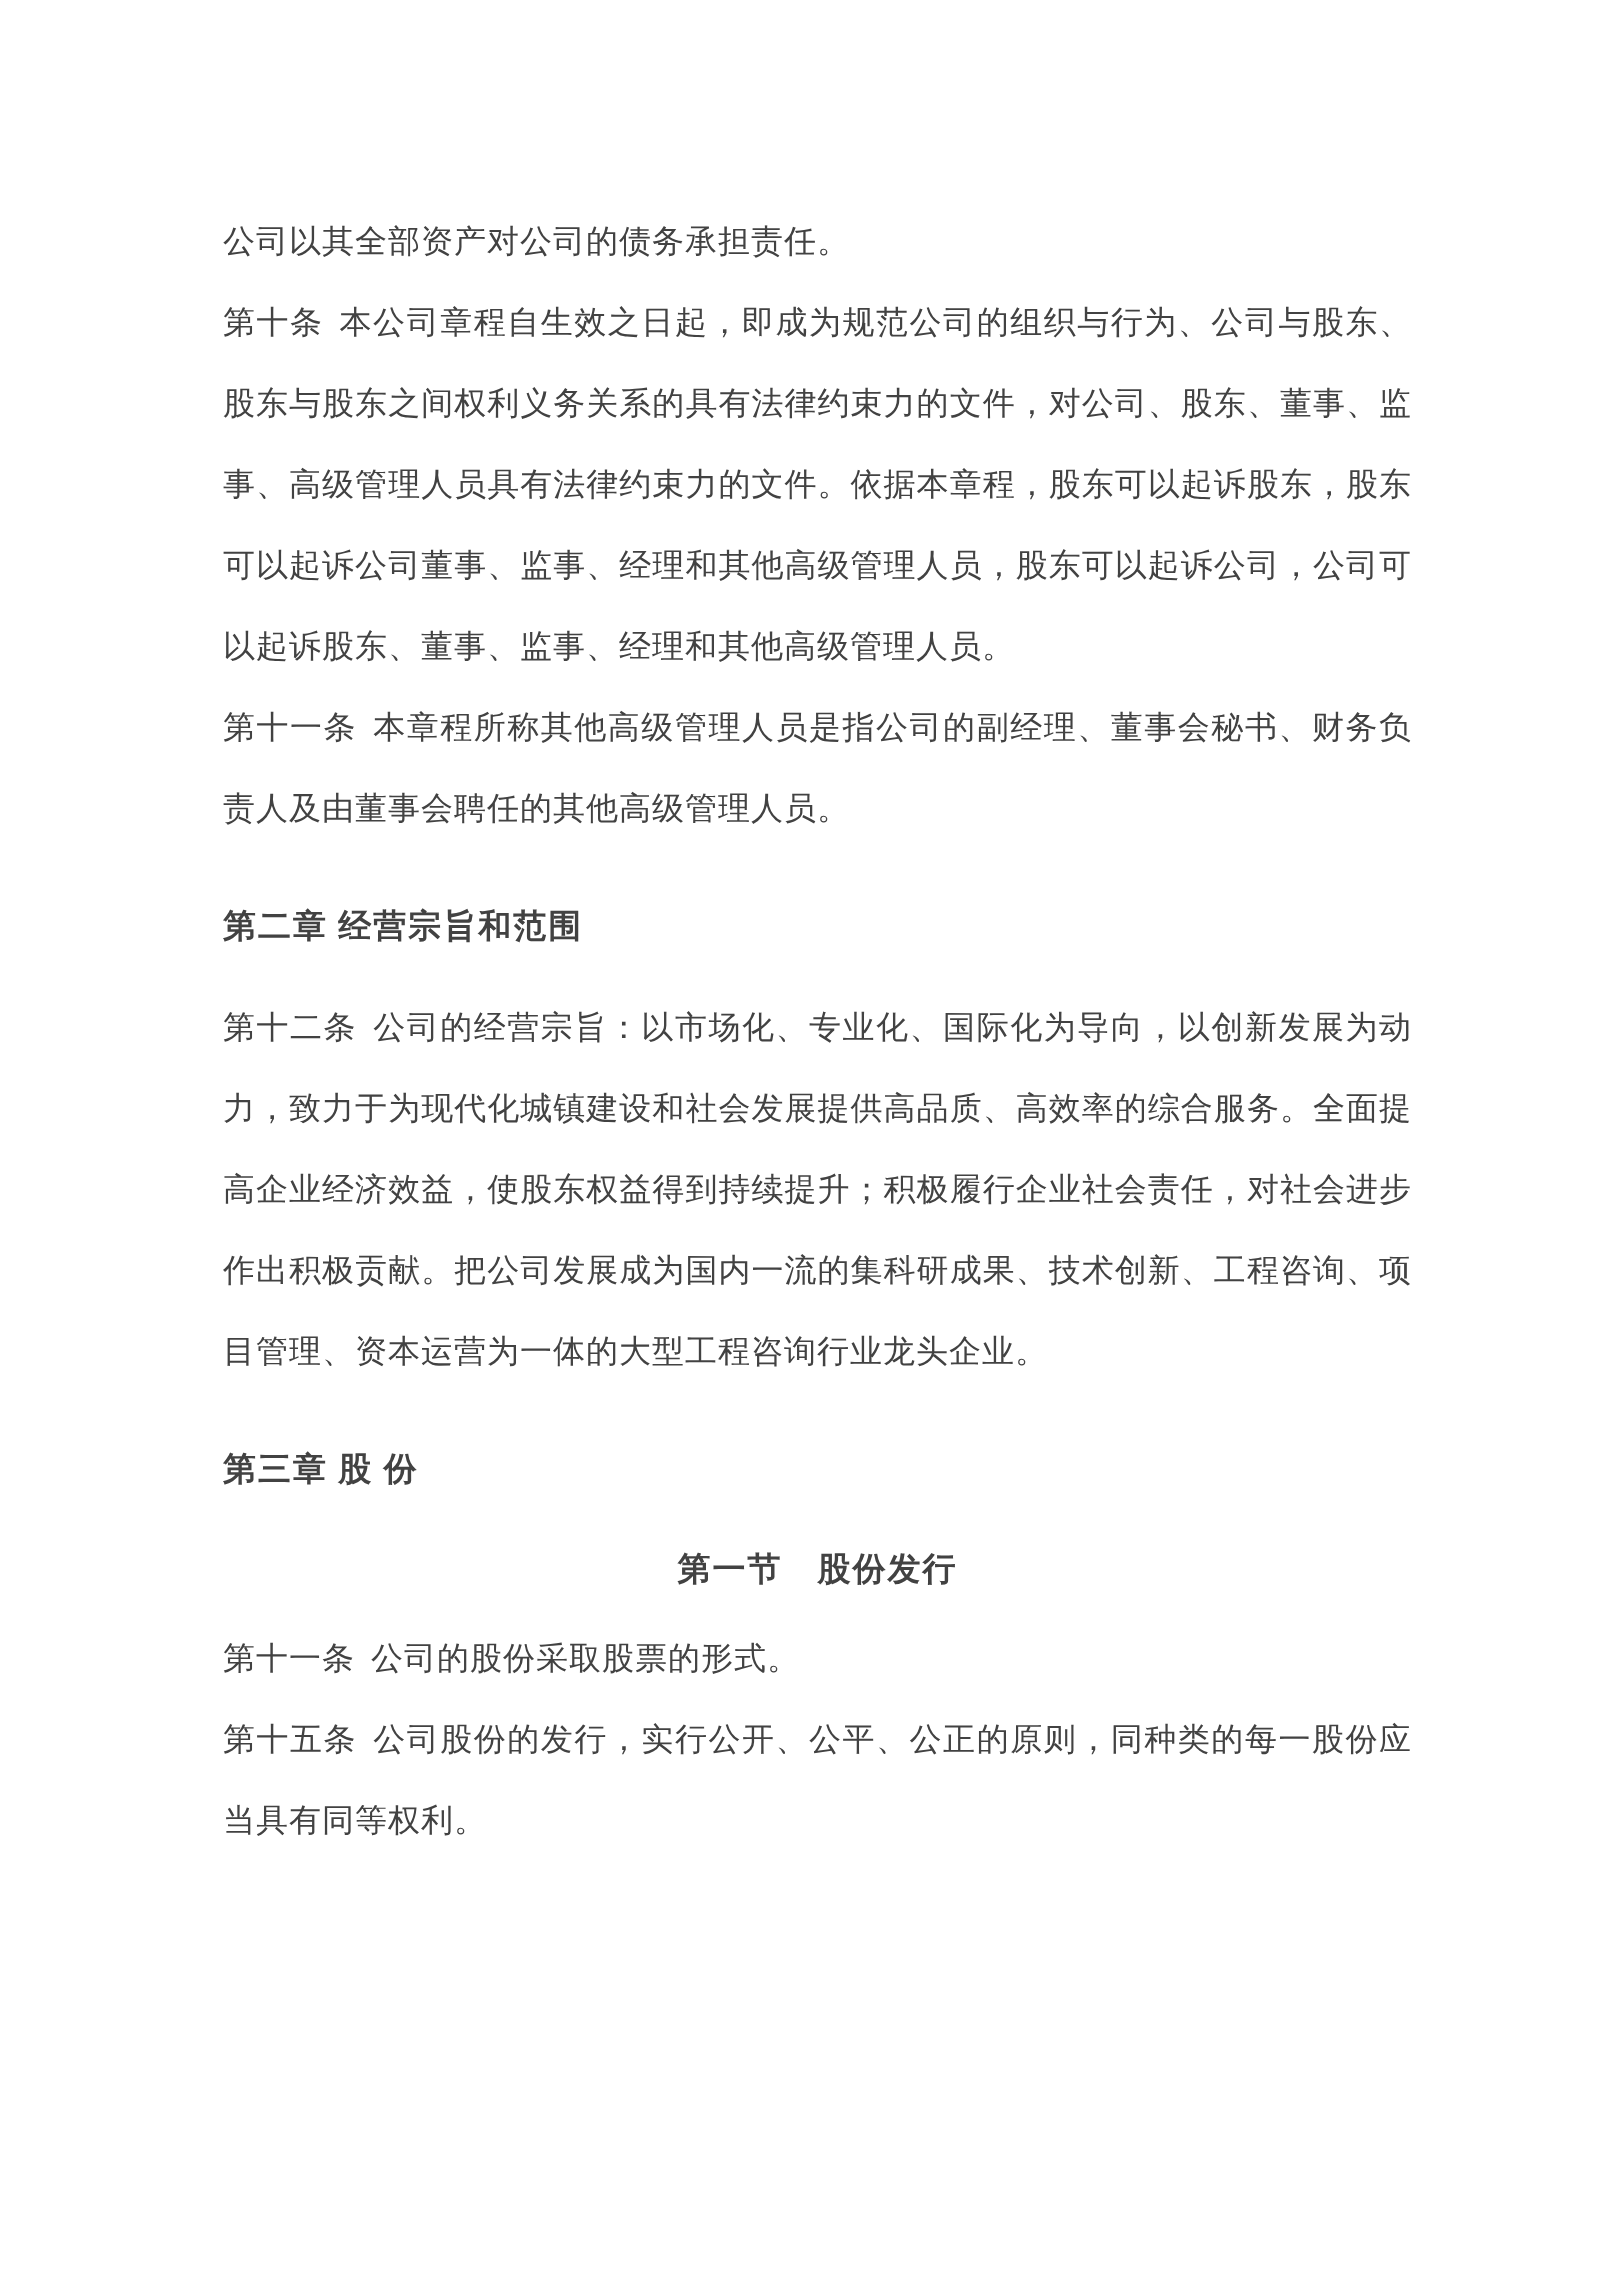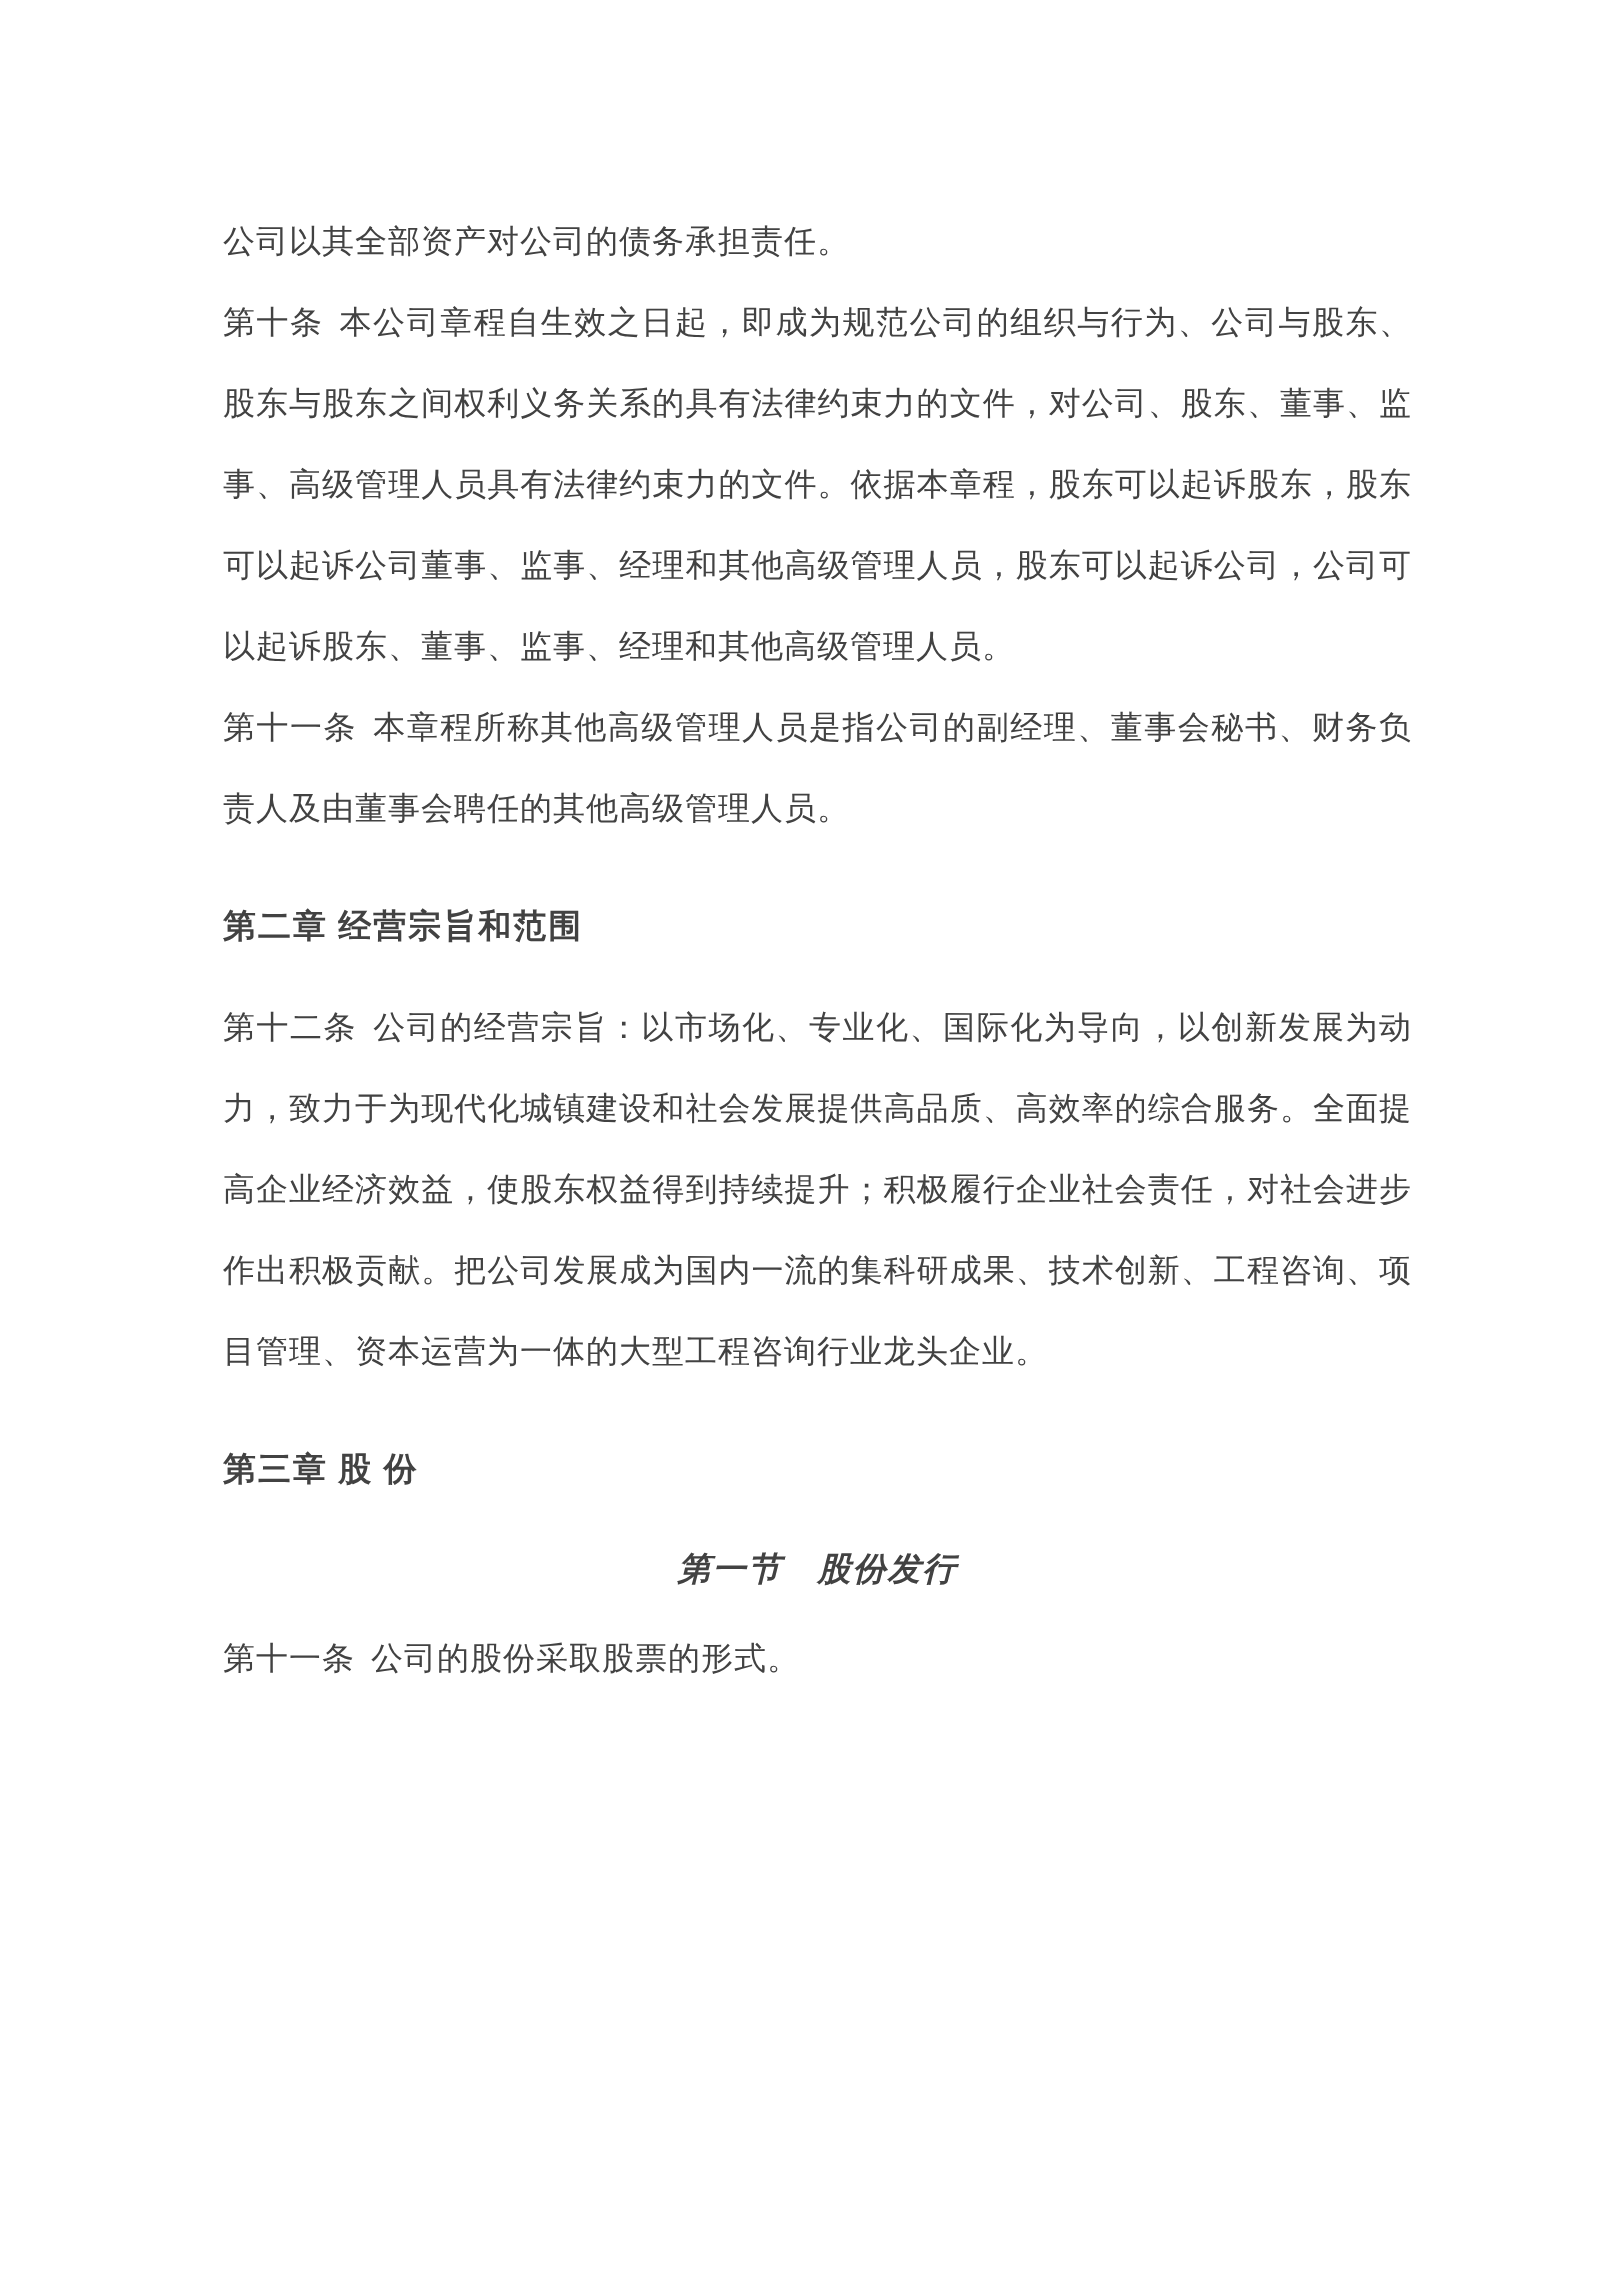--- a/index.html
+++ b/index.html
@@ -39,21 +39,20 @@
     font-weight: bold;
     font-size: 33px;
     letter-spacing: 2px;
   }
   .section-heading {
     margin: 9.8px 0 7.8px 0;
     text-align: center;
     font-weight: bold;
     font-size: 33px;
     letter-spacing: 2px;
-    font-style: italic;
   }
 </style>
 </head>
 <body>
 
 <div class="page">
 
   <p class="para"><strong class="lead"></strong><span>公司以其全部资产对公司的债务承担责任。</span></p>
 
   <p class="para"><strong class="lead">第十条</strong><span>本公司章程自生效之日起，即成为规范公司的组织与行为、公司与股东、股东与股东之间权利义务关系的具有法律约束力的文件，对公司、股东、董事、监事、高级管理人员具有法律约束力的文件。依据本章程，股东可以起诉股东，股东可以起诉公司董事、监事、经理和其他高级管理人员，股东可以起诉公司，公司可以起诉股东、董事、监事、经理和其他高级管理人员。</span></p>
@@ -64,15 +63,16 @@
 
   <p class="para"><strong class="lead">第十二条</strong><span>公司的经营宗旨：以市场化、专业化、国际化为导向，以创新发展为动力，致力于为现代化城镇建设和社会发展提供高品质、高效率的综合服务。全面提高企业经济效益，使股东权益得到持续提升；积极履行企业社会责任，对社会进步作出积极贡献。把公司发展成为国内一流的集科研成果、技术创新、工程咨询、项目管理、资本运营为一体的大型工程咨询行业龙头企业。</span></p>
 
 
   <h2 class="chapter-heading">第三章 股 份</h2>
 
   <h3 class="section-heading">第一节　股份发行</h3>
 
   <p class="para"><strong class="lead">第十一条</strong><span>公司的股份采取股票的形式。</span></p>
 
+  <p class="para"><strong class="lead">第十五条</strong><span>公司股份的发行，实行公开、公平、公正的原则，同种类的每一股份应当具有同等权利。</span></p>
 
 </div>
 
 
 </body></html>

